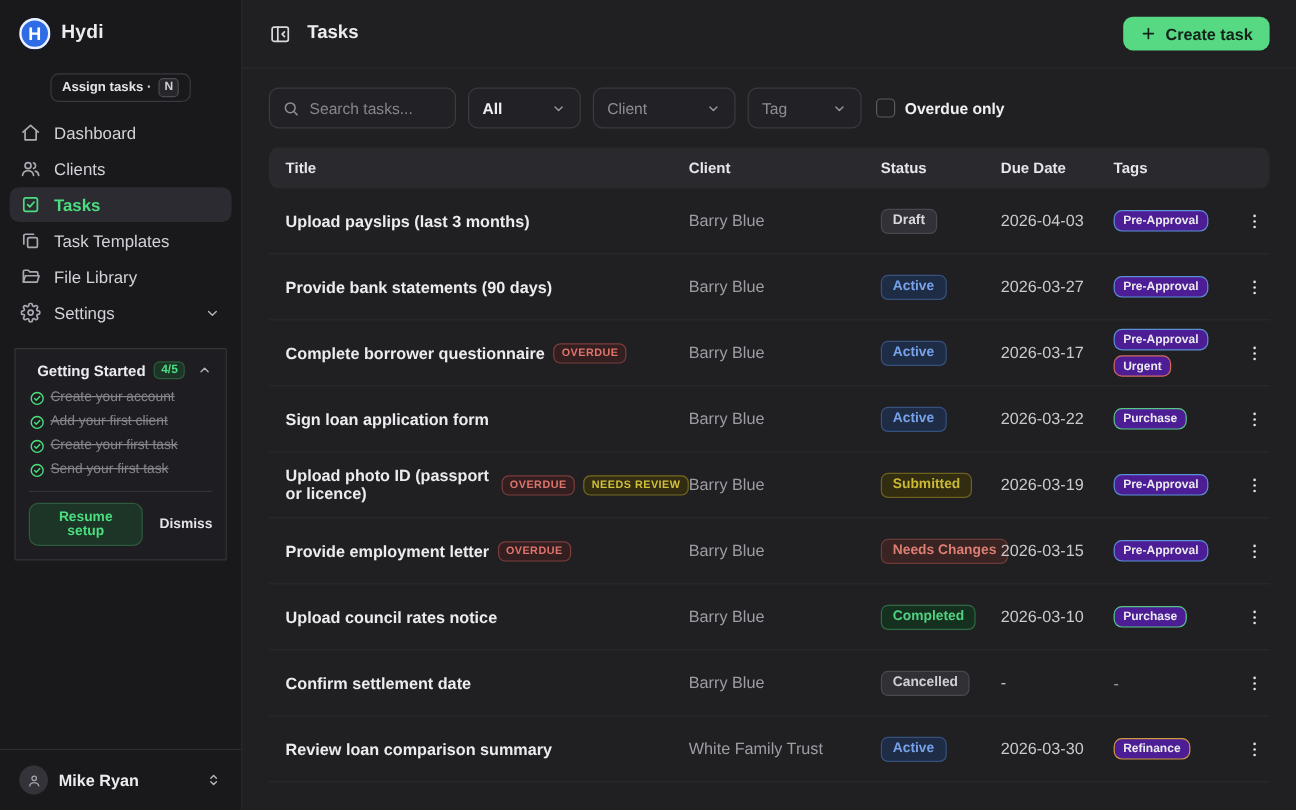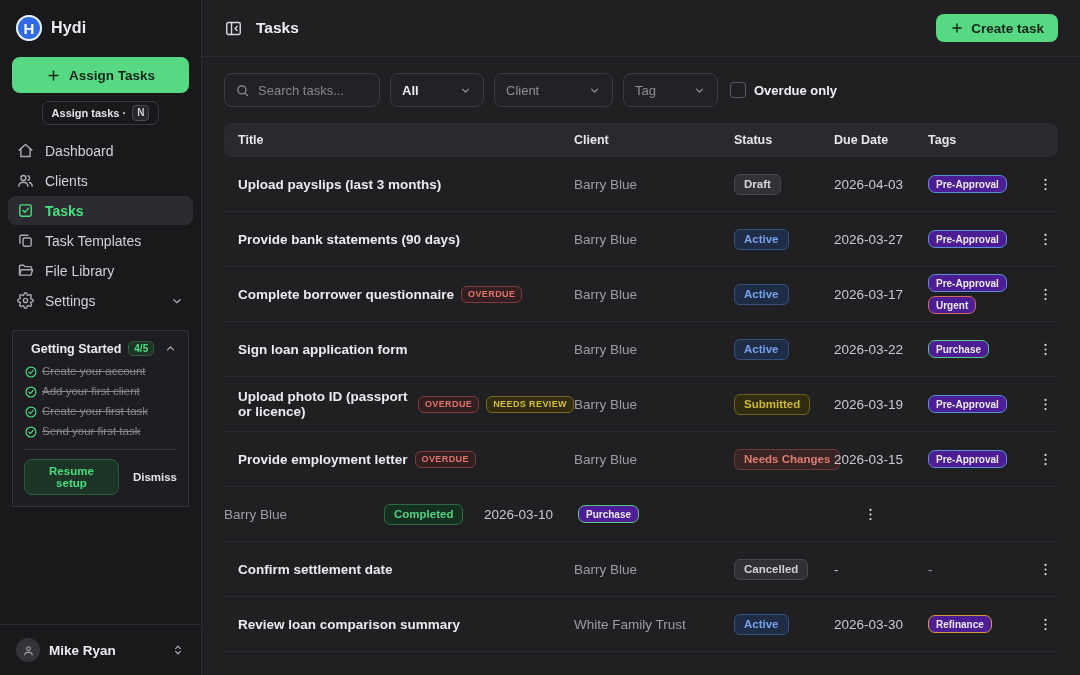--- a/index.html
+++ b/index.html
@@ -136,28 +136,20 @@
 <div class="app">
 
   <aside class="sidebar">
     <div class="brand">
       <div class="logo">
           <span>H</span>
         </div>
       <span class="brand-name">Hydi</span>
     </div>
 
-    <button class="assign-btn">
-      <span class="ic">
-          <svg viewBox="0 0 24 24">
-            <path d="M12 5v14M5 12h14"></path>
-          </svg>
-        </span>
-      <span>Assign Tasks</span>
-    </button>
 
     <div class="hint">
       <span>Assign tasks ·</span>
       <span class="key">N</span>
     </div>
 
     <nav id="nav">
         <div class="nav-item">
           <span class="ic">
             <svg viewBox="0 0 24 24">
@@ -482,20 +474,23 @@
               </div>
               <div class="col-menu">
                 <button class="kebab"><span><svg viewBox="0 0 24 24">
                       <circle cx="12" cy="5.5" r="1.5" fill="currentColor" stroke="none"></circle>
                       <circle cx="12" cy="12" r="1.5" fill="currentColor" stroke="none"></circle>
                       <circle cx="12" cy="18.5" r="1.5" fill="currentColor" stroke="none"></circle>
                     </svg></span></button>
               </div>
             </div>
             <div class="trow">
+              <div class="col-title">
+                <span class="task-title">Upload council rates notice</span>
+              </div>
               <div class="col-client"><span class="task-client">Barry Blue</span></div>
               <div class="col-status"><span class="status-badge status-completed">Completed</span></div>
               <div class="col-due"><span class="task-due">2026-03-10</span></div>
               <div class="col-tags">
                 <span class="tag-pill tag-purchase">Purchase</span>
               </div>
               <div class="col-menu">
                 <button class="kebab"><span><svg viewBox="0 0 24 24">
                       <circle cx="12" cy="5.5" r="1.5" fill="currentColor" stroke="none"></circle>
                       <circle cx="12" cy="12" r="1.5" fill="currentColor" stroke="none"></circle>

